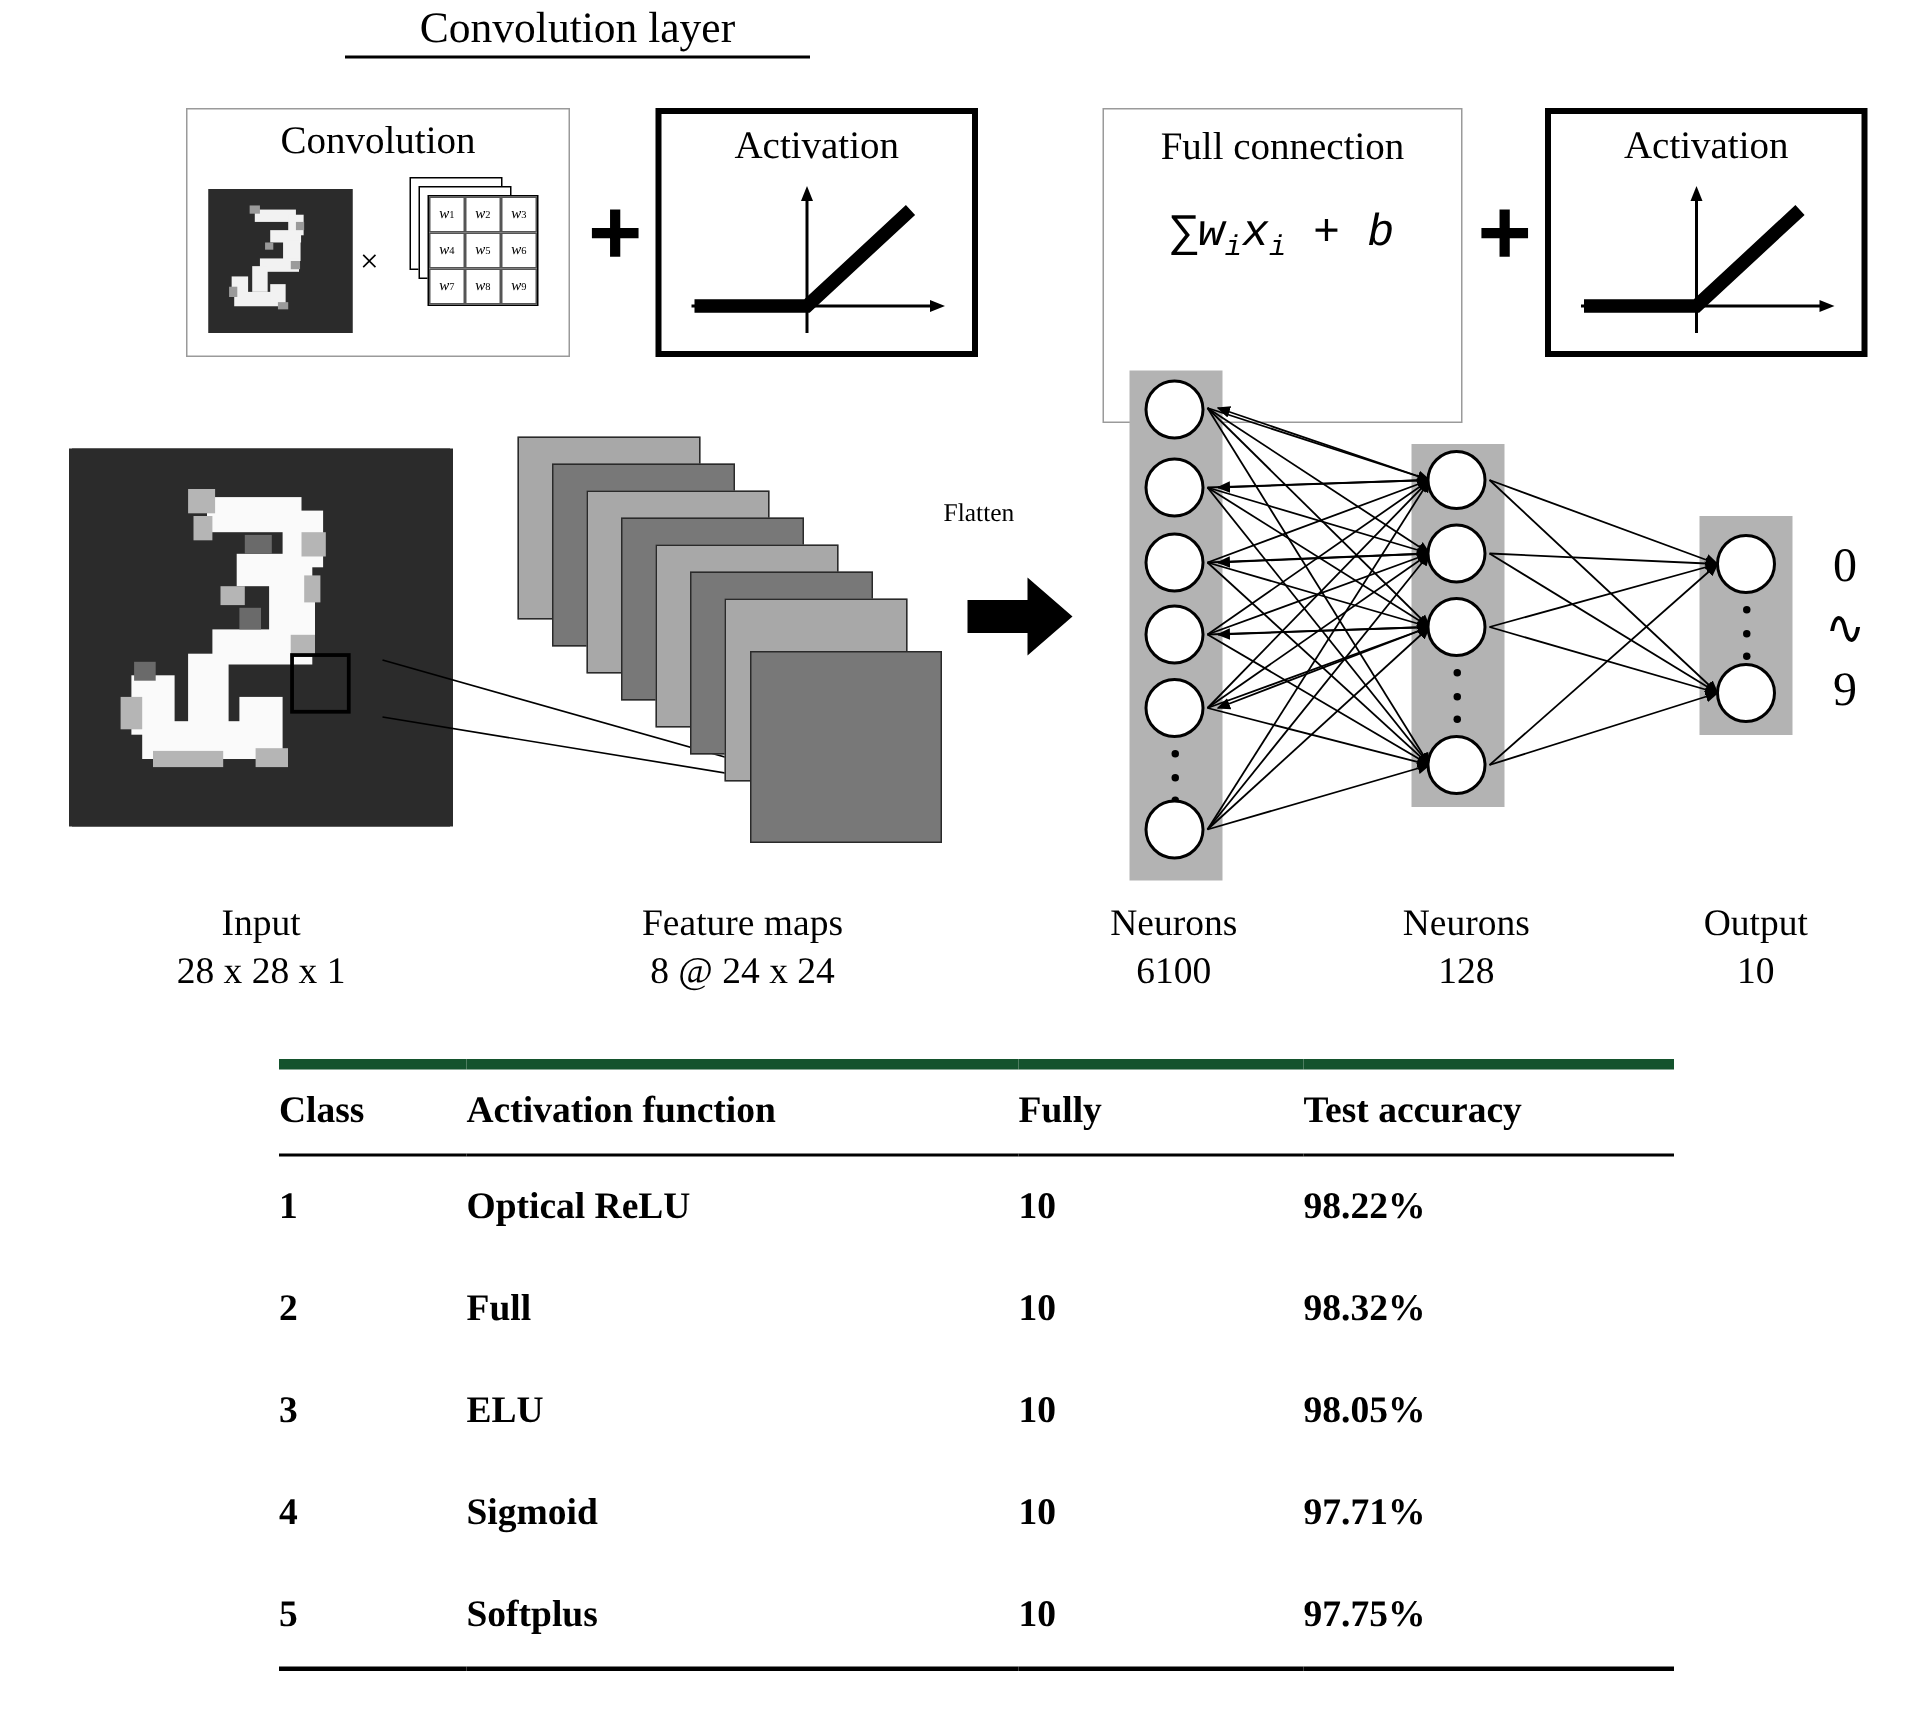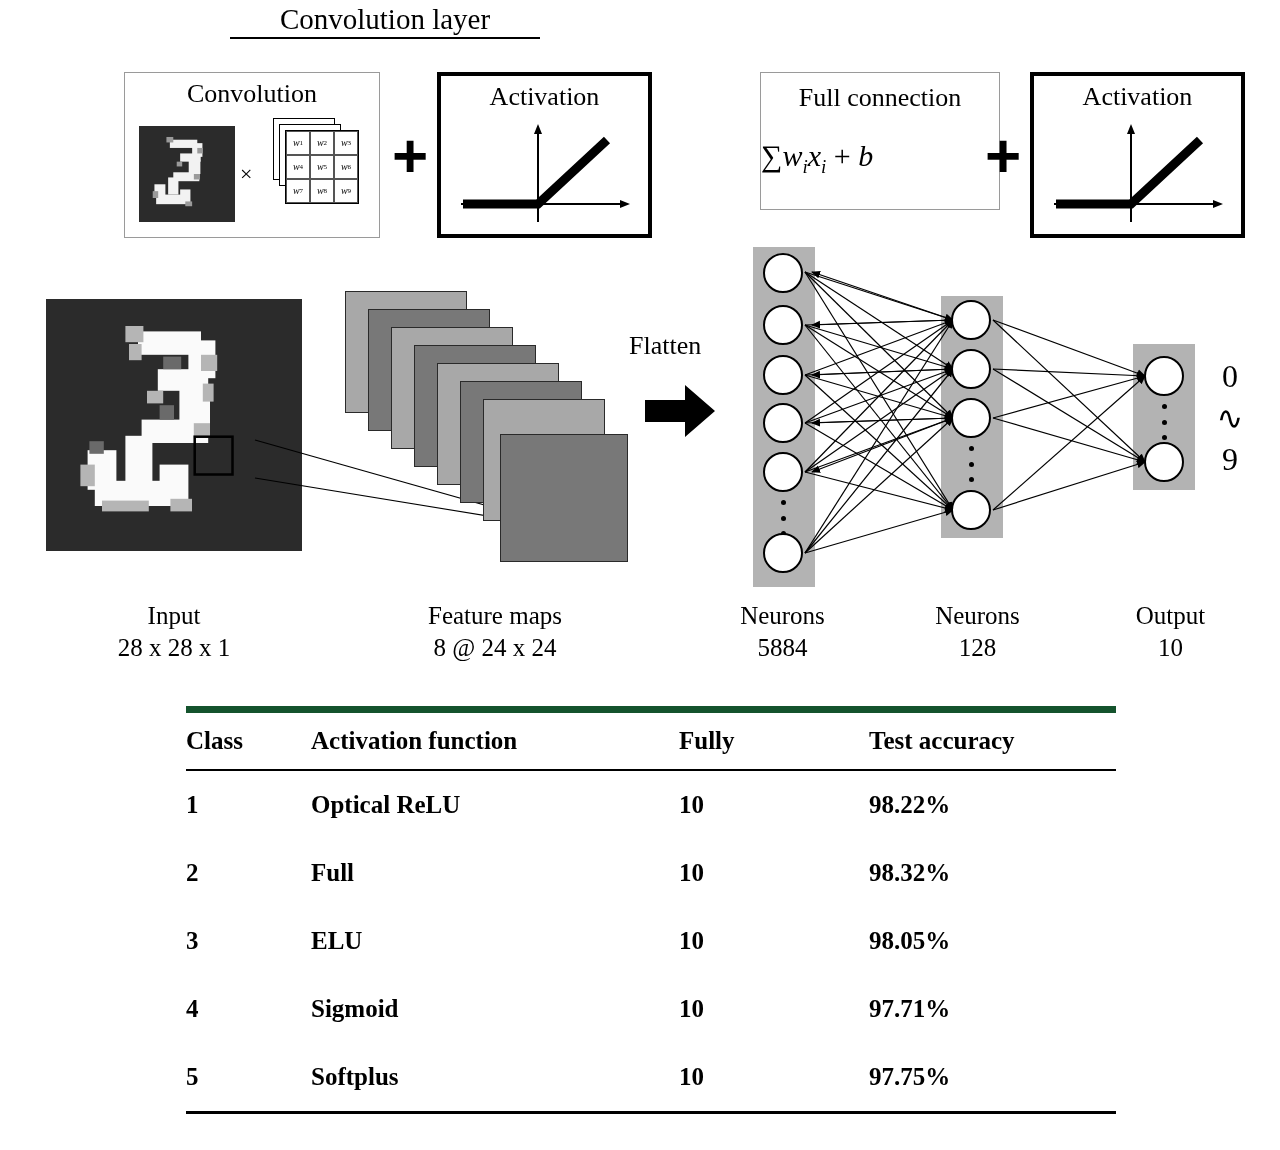--- a/index.html
+++ b/index.html
@@ -87,35 +87,36 @@
   .times-sym {
     font-size: 22px;
     line-height: 1;
   }
 
   
   .formula {
     font-size: 30px;
     font-style: italic;
     white-space: nowrap;
-    text-align: left;
-    line-height: 1;
+    text-align: center;
+    line-height: 1;
+    font-family: Liberation Mono, monospace;
   }
   .formula .up { font-style: normal; }
   .formula sub { font-size: 19px; font-style: italic; }
 
   
   .fmap {
     box-sizing: border-box;
     border: 1.6px solid #2a2a2a;
   }
 
   
   .flatten-label {
-    font-size: 26px;
+    font-size: 17px;
     white-space: nowrap;
     line-height: 1;
   }
 
   
   .layer-band {
     background: #b3b3b3;
   }
   .neuron {
     box-sizing: border-box;
@@ -275,21 +276,21 @@
       <line x1="83" y1="104" x2="83" y2="12" stroke="#000" stroke-width="2"></line>
       <polygon points="83,6 79,16 87,16" fill="#000"></polygon>
 
       <line x1="6" y1="86" x2="168" y2="86" stroke="#000" stroke-width="2"></line>
       <polygon points="175,86 165,82 165,90" fill="#000"></polygon>
 
       <path d="M 8 86 L 83 86 L 152 22" stroke="#000" stroke-width="9" fill="none" stroke-linecap="butt" stroke-linejoin="miter"></path>
     </svg>
   </div>
 
-  <div class="abs module-box thin" style="left:760px; top:72px; width:240px; height:138px;">
+  <div class="abs module-box thin" style="left:735px; top:72px; width:240px; height:210px;">
     <div class="module-title" style="margin-top:12px;">Full connection</div>
     <div class="formula" style="margin-top:30px;">
       <span>∑</span><span>w</span><sub>i</sub><span>x</span><sub>i</sub>&nbsp;<span class="up">+</span>&nbsp;<span>b</span>
     </div>
   </div>
 
   <div class="abs plus-sign" style="left:985px; top:125px;">+</div>
 
   <div class="abs module-box thick" style="left:1030px; top:72px; width:215px; height:166px;">
     <div class="module-title" style="margin-top:8px;">Activation</div>
@@ -460,21 +461,21 @@
   <div class="abs caption" style="left:48px; top:600px; width:252px;">
     <div>Input</div>
     <div>28 x 28 x 1</div>
   </div>
   <div class="abs caption" style="left:365px; top:600px; width:260px;">
     <div>Feature maps</div>
     <div>8 @ 24 x 24</div>
   </div>
   <div class="abs caption" style="left:690px; top:600px; width:185px;">
     <div>Neurons</div>
-    <div>5884</div>
+    <div>6100</div>
   </div>
   <div class="abs caption" style="left:885px; top:600px; width:185px;">
     <div>Neurons</div>
     <div>128</div>
   </div>
   <div class="abs caption" style="left:1078px; top:600px; width:185px;">
     <div>Output</div>
     <div>10</div>
   </div>
 

